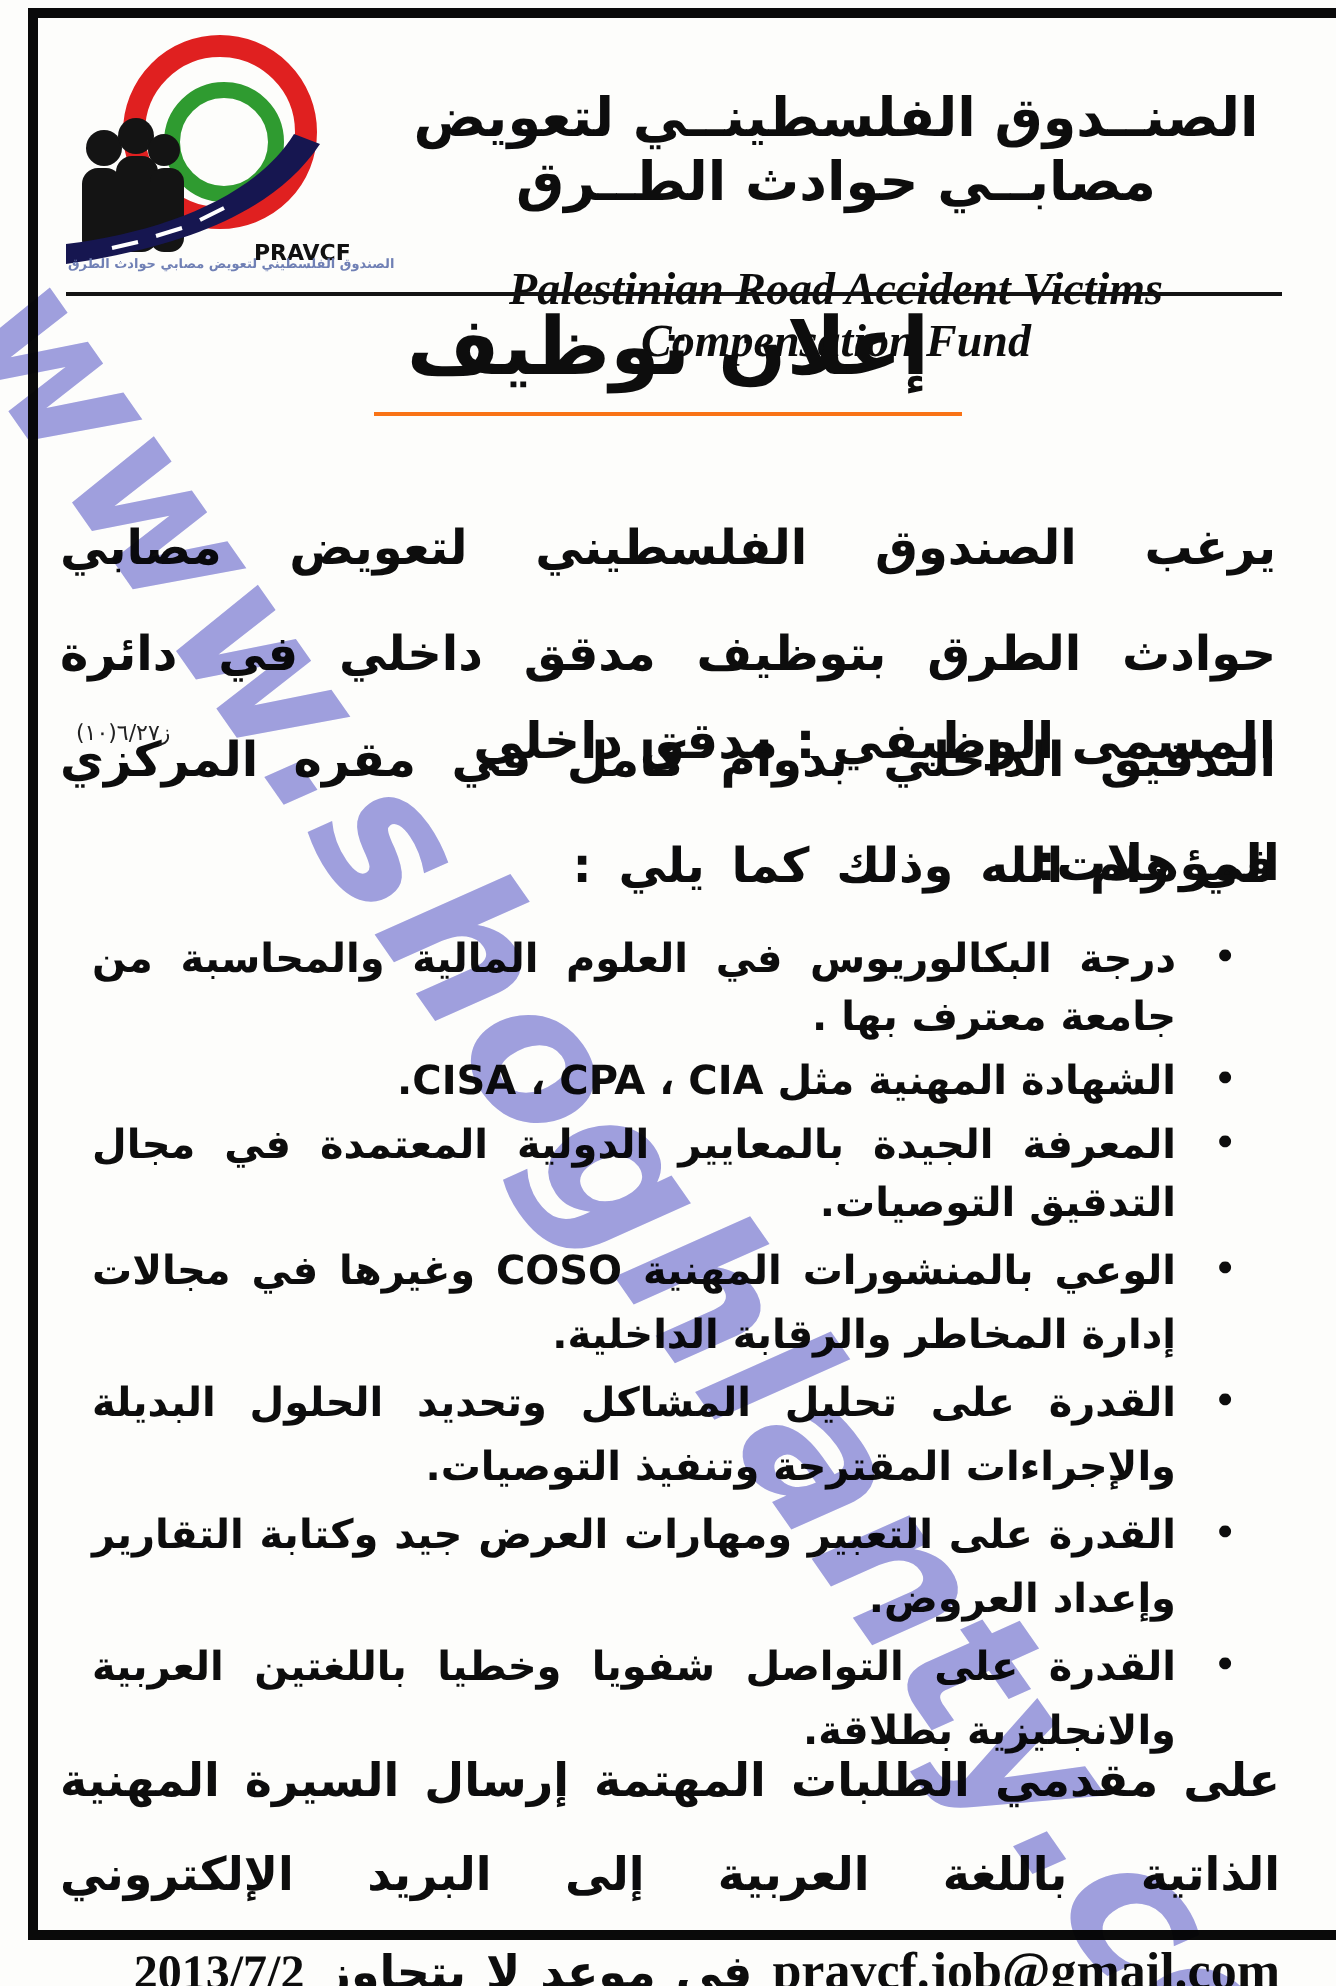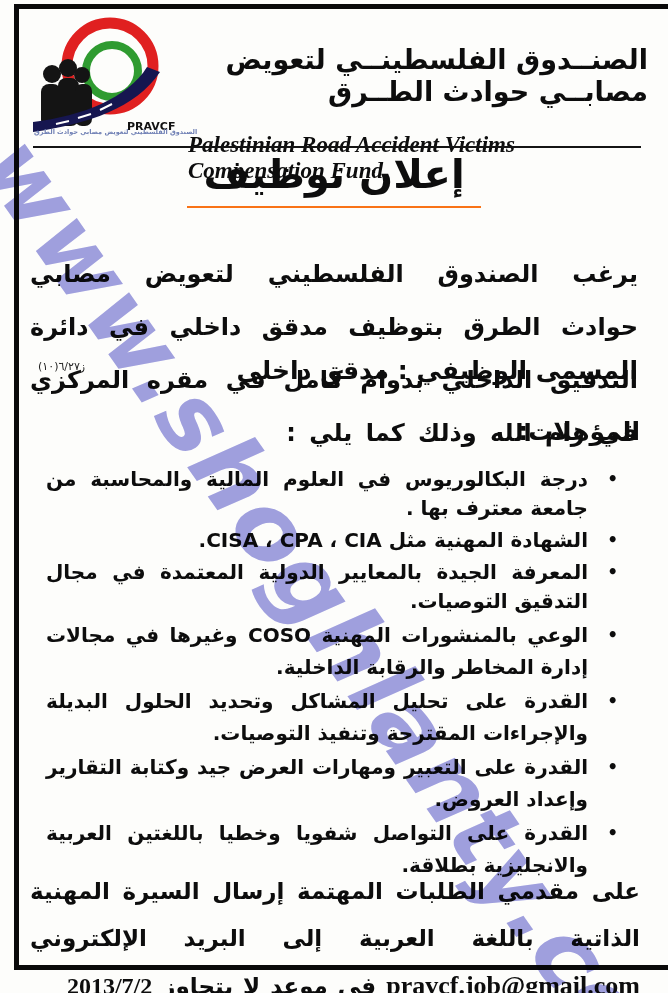--- a/index.html
+++ b/index.html
@@ -10,21 +10,21 @@
   .frame{
     position:absolute;left:14px;top:4px;width:660px;height:966px;
     border:5px solid #0a0a0a;box-sizing:border-box;pointer-events:none;
   }
   
   .logo{position:absolute;left:30px;top:14px;width:152px;height:128px;}
   .logo-tagline{
     position:absolute;left:34px;top:128px;width:150px;text-align:center;
     font-size:6.5px;color:#7080b5;font-weight:bold;letter-spacing:.5px;white-space:nowrap;
   }
-  .titles{position:absolute;left:188px;top:44px;width:460px;direction:rtl;}
+  .titles{position:absolute;left:188px;top:44px;width:460px;text-align:center;direction:rtl;}
   .title-ar{font-size:27px;font-weight:bold;letter-spacing:0;line-height:32px;}
   .title-en{
     margin-top:24px;font-family:"Liberation Serif",serif;font-style:italic;
     font-weight:bold;font-size:23px;direction:ltr;
   }
   .header-rule{position:absolute;top:146px;left:33px;width:608px;border-top:2px solid #141414;}
   
   .ad-title{position:absolute;top:151px;left:0;width:100%;text-align:center;direction:rtl;}
   .ad-title span{
     display:inline-block;font-size:40px;font-weight:bold;

